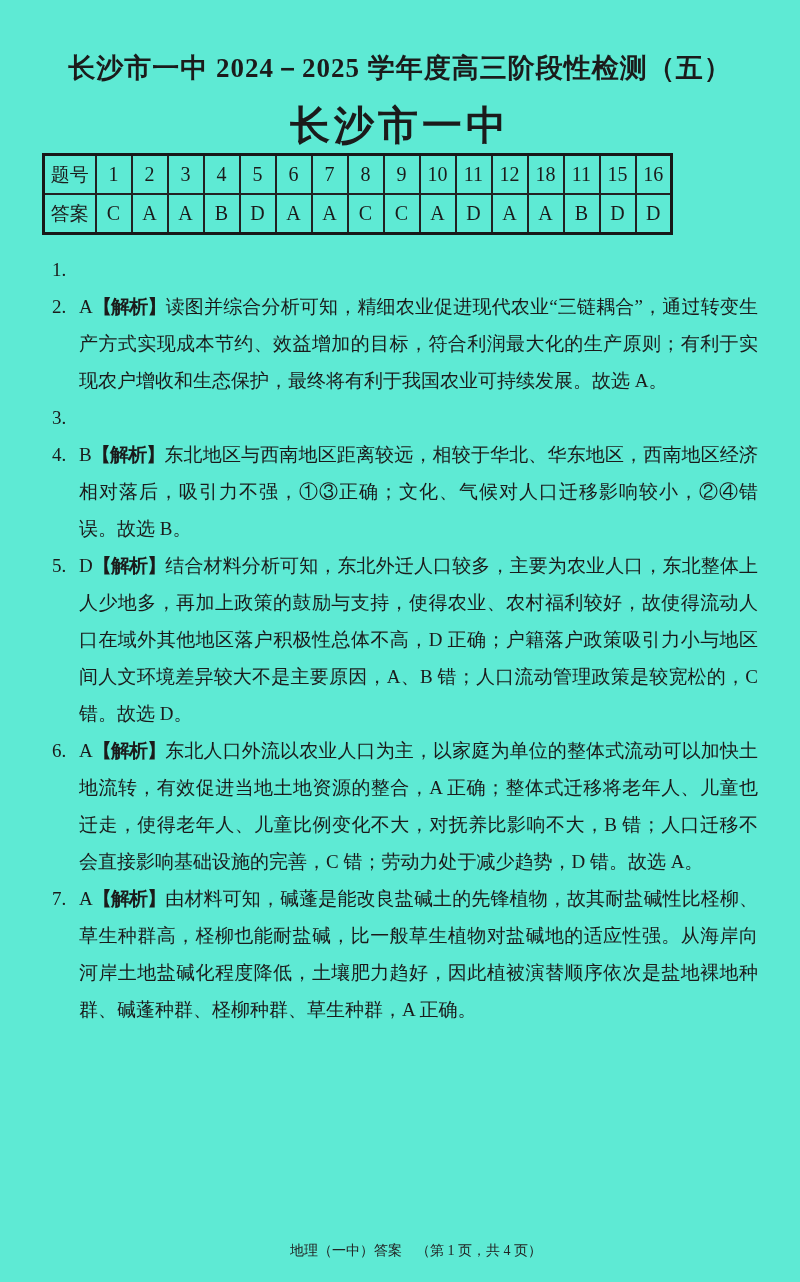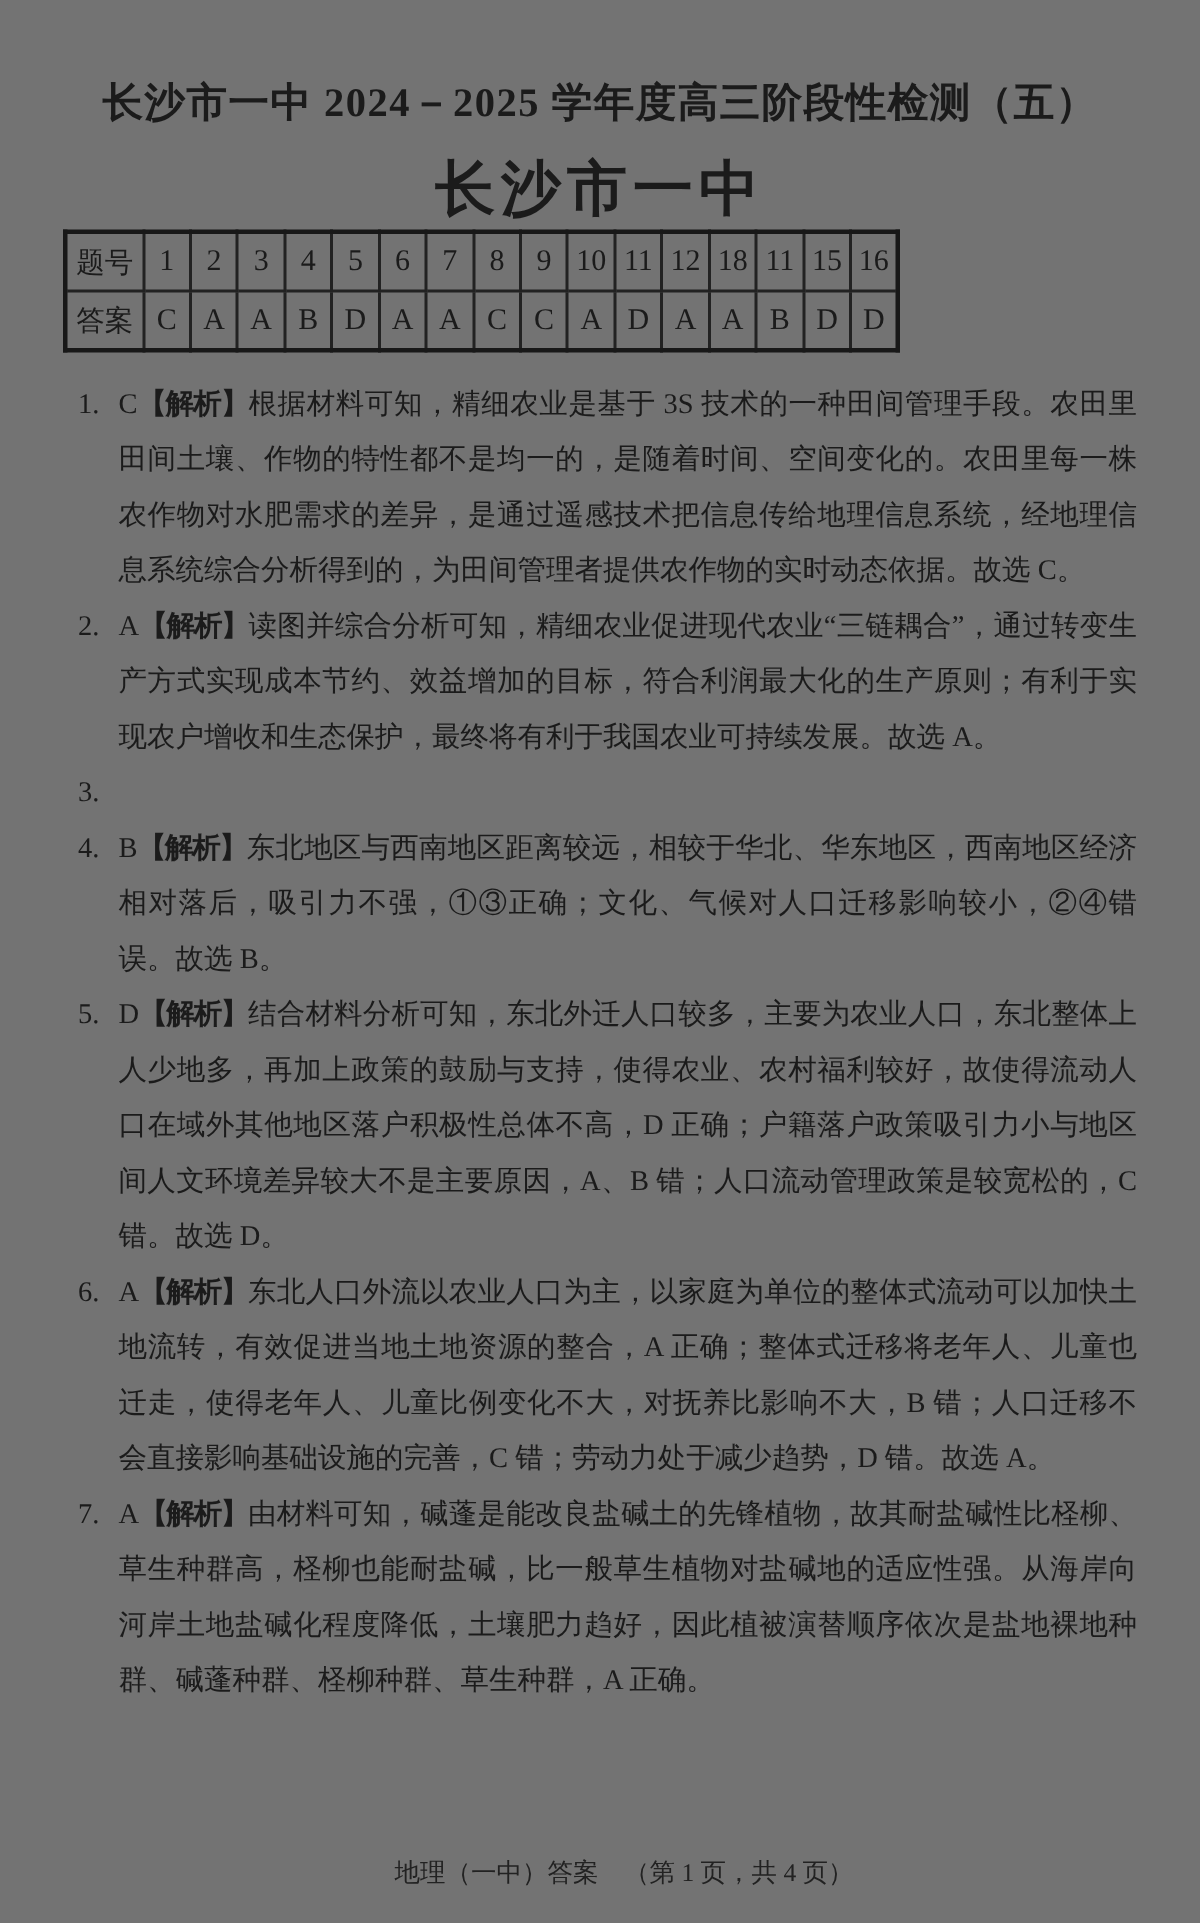--- a/index.html
+++ b/index.html
@@ -1,21 +1,21 @@
 <!DOCTYPE html>
 <html><head>
 <meta charset="utf-8">
 <style>
   html,body { margin:0; padding:0; }
   body { background:#e8e8e8; }
   .page {
     position:relative;
     width:800px; height:1282px;
     margin:0 auto;
-    background:#737373;
+    background:#5eead4;
     color:#1b1b1b;
     font-family:"Liberation Serif", serif;
     overflow:hidden;
   }
   .doc-title {
     margin:0;
     padding-top:50px;
     text-align:center;
     font-size:27px;
     font-weight:bold;
@@ -33,21 +33,21 @@
   }
   .section-heading {
     margin:24px 44px 10px 52px;
     font-size:20px;
     font-weight:bold;
     font-family:"Liberation Sans", sans-serif;
     letter-spacing:0.5px;
   }
   table.answers {
     margin-left:42px;
-    width:558px;
+    width:631px;
     border-collapse:collapse;
     border:3px solid #181818;
     table-layout:fixed;
     padding-left:16px;
   }
   table.answers td {
     border:2px solid #222;
     text-align:center;
     vertical-align:middle;
     height:37px;
@@ -76,21 +76,21 @@
   .exp-marker {
     font-weight:bold;
     font-family:"Liberation Sans", sans-serif;
     letter-spacing:-1px;
   }
   .page-footer {
     position:absolute;
     left:0; right:0;
     bottom:22px;
     text-align:center;
-    font-size:17px;
+    font-size:14px;
     color:#222;
     margin-left:32px;
   }
 </style>
 </head>
 <body>
 
 <div class="page">
 
   <h1 class="doc-title">长沙市一中 2024－2025 学年度高三阶段性检测（五）</h1>
@@ -141,21 +141,20 @@
       <td>D</td>
       <td>D</td>
     </tr>
   </tbody>
     </table>
 
   <div class="explanations">
 
     <div class="exp">
       <span class="exp-num">1.</span>
-      <span class="exp-body"><span>C</span><span class="exp-marker">【解析】</span><span>根据材料可知，精细农业是基于 3S 技术的一种田间管理手段。农田里田间土壤、作物的特性都不是均一的，是随着时间、空间变化的。农田里每一株农作物对水肥需求的差异，是通过遥感技术把信息传给地理信息系统，经地理信息系统综合分析得到的，为田间管理者提供农作物的实时动态依据。故选 C。</span></span>
     </div>
 
     <div class="exp">
       <span class="exp-num">2.</span>
       <span class="exp-body"><span>A</span><span class="exp-marker">【解析】</span><span>读图并综合分析可知，精细农业促进现代农业“三链耦合”，通过转变生产方式实现成本节约、效益增加的目标，符合利润最大化的生产原则；有利于实现农户增收和生态保护，最终将有利于我国农业可持续发展。故选 A。</span></span>
     </div>
 
     <div class="exp">
       <span class="exp-num">3.</span>
     </div>

